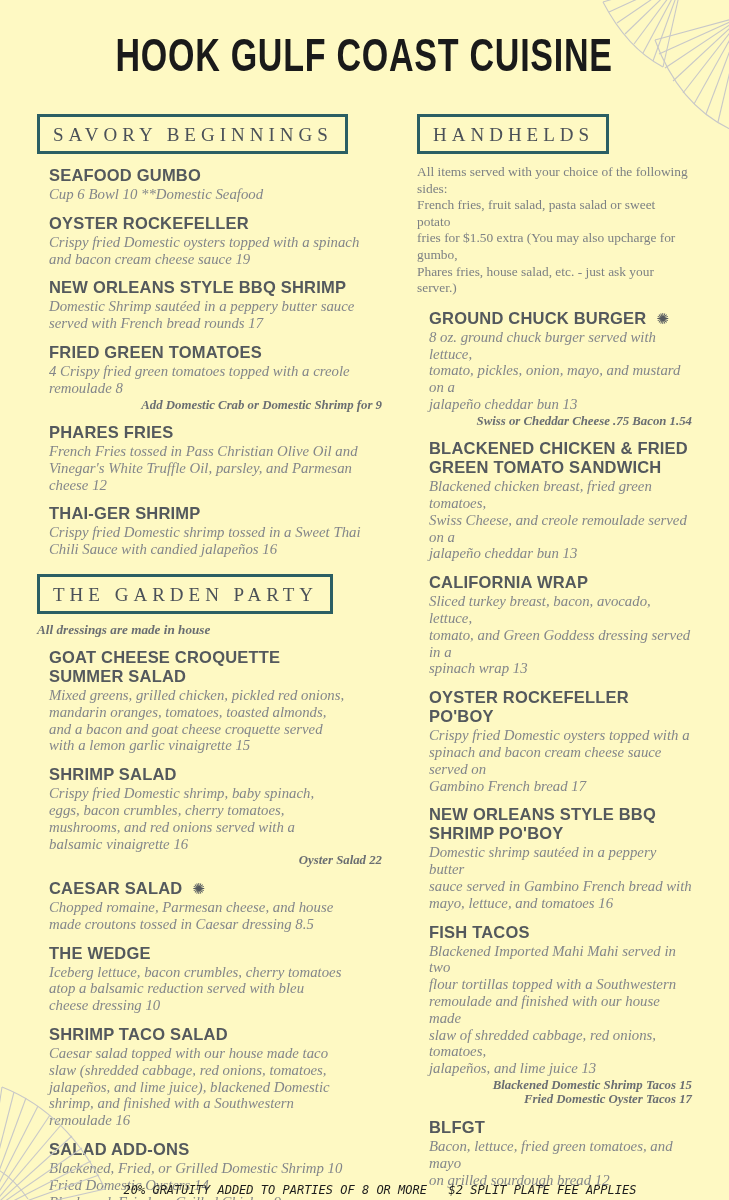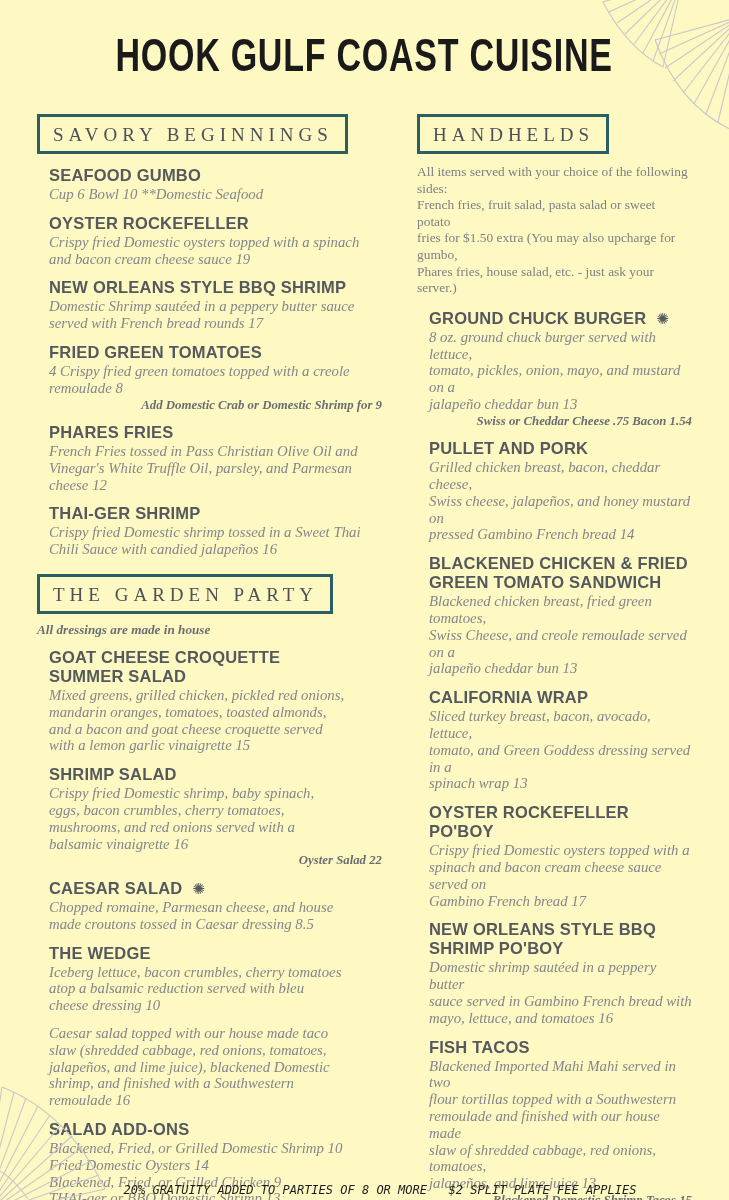--- a/index.html
+++ b/index.html
@@ -135,20 +135,21 @@
         </div><div class="menu-item">
           <h3 class="item-name">CAESAR SALAD<span class="star">✺</span></h3>
           <div class="item-desc">Chopped romaine, Parmesan cheese, and house
 made croutons tossed in Caesar dressing  8.5</div>
         </div><div class="menu-item">
           <h3 class="item-name">THE WEDGE</h3>
           <div class="item-desc">Iceberg lettuce, bacon crumbles, cherry tomatoes
 atop a balsamic reduction served with bleu
 cheese dressing  10</div>
         </div><div class="menu-item">
+          <h3 class="item-name">SHRIMP TACO SALAD</h3>
           <div class="item-desc">Caesar salad topped with our house made taco
 slaw (shredded cabbage, red onions, tomatoes,
 jalapeños, and lime juice), blackened Domestic
 shrimp, and finished with a Southwestern
 remoulade  16</div>
         </div><div class="menu-item">
           <h3 class="item-name">SALAD ADD-ONS</h3>
           <div class="item-desc">Blackened, Fried, or Grilled Domestic Shrimp 10
 Fried Domestic Oysters 14
 Blackened, Fried, or Grilled Chicken 9
@@ -159,25 +160,20 @@
       <section class="menu-section" id="section-handhelds"><div class="sec-box"><h2 class="sec-heading">HANDHELDS</h2></div><div class="sec-intro">All items served with your choice of the following sides:
 French fries, fruit salad, pasta salad or sweet potato
 fries for $1.50 extra (You may also upcharge for gumbo,
 Phares fries, house salad, etc. - just ask your server.)</div><div class="menu-item">
           <h3 class="item-name">GROUND CHUCK BURGER<span class="star">✺</span></h3>
           <div class="item-desc">8 oz. ground chuck burger served with lettuce,
 tomato, pickles, onion, mayo, and mustard on a
 jalapeño cheddar bun  13</div>
           <div class="item-sub">Swiss or Cheddar Cheese .75 Bacon 1.54</div>
         </div><div class="menu-item">
-          <h3 class="item-name">PULLET AND PORK</h3>
-          <div class="item-desc">Grilled chicken breast, bacon, cheddar cheese,
-Swiss cheese, jalapeños, and honey mustard on
-pressed Gambino French bread  14</div>
-        </div><div class="menu-item">
           <h3 class="item-name">BLACKENED CHICKEN &amp; FRIED
 GREEN TOMATO SANDWICH</h3>
           <div class="item-desc">Blackened chicken breast, fried green tomatoes,
 Swiss Cheese, and creole remoulade served on a
 jalapeño cheddar bun  13</div>
         </div><div class="menu-item">
           <h3 class="item-name">CALIFORNIA WRAP</h3>
           <div class="item-desc">Sliced turkey breast, bacon, avocado, lettuce,
 tomato, and Green Goddess dressing served in a
 spinach wrap  13</div>

